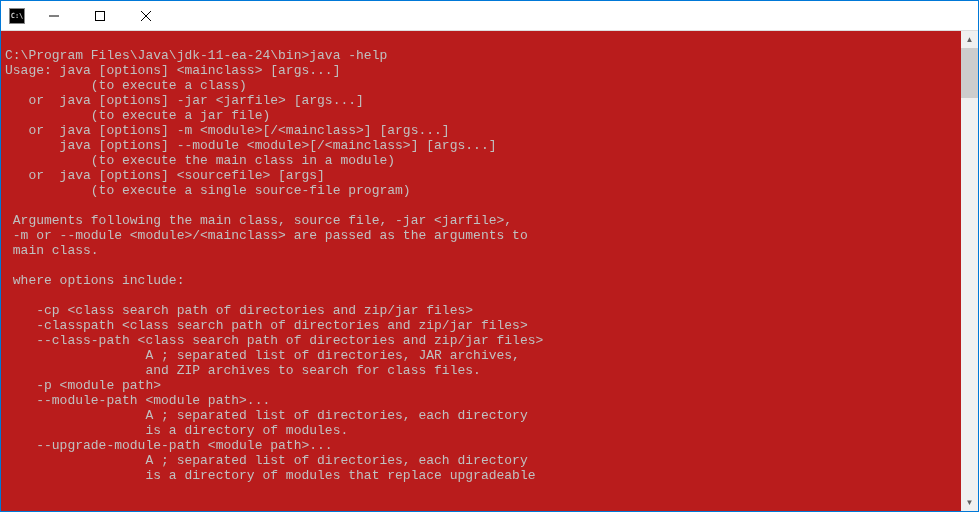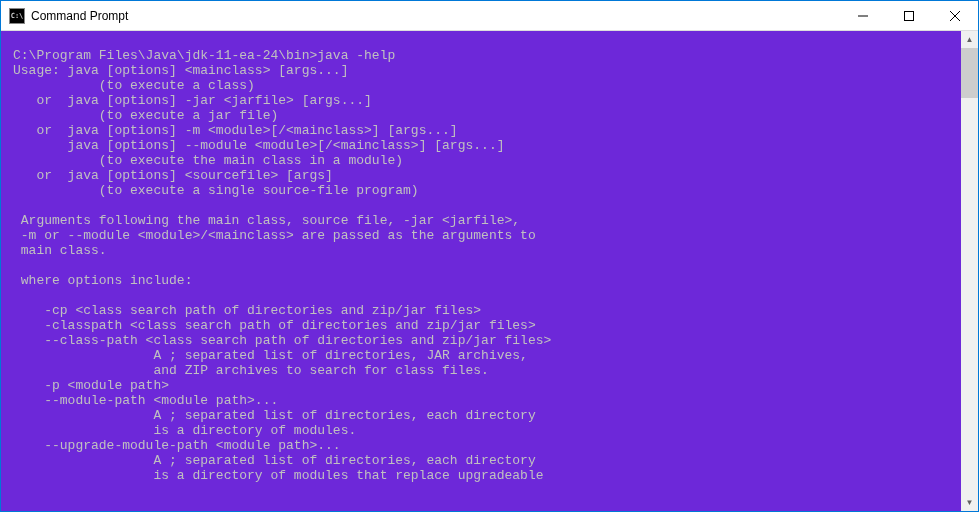--- a/index.html
+++ b/index.html
@@ -55,26 +55,26 @@
   .win-btn svg { width: 10px; height: 10px; }
   .terminal-wrap {
     position: relative;
     width: 100%;
     height: calc(100% - 30px);
     background: #000;
   }
   .terminal {
     width: calc(100% - 17px);
     height: 100%;
-    background: #6d28d9;
+    background: #b91c1c;
     color: #c0c0c0;
     font-family: Consolas, "Courier New", monospace;
     font-size: 13px;
     line-height: 15px;
-    padding: 2px 12px;
+    padding: 2px 4px;
     white-space: pre;
     overflow: hidden;
   }
   .scrollbar {
     position: absolute;
     right: 0;
     top: 0;
     bottom: 0;
     width: 17px;
     background: #f0f0f0;
@@ -107,21 +107,20 @@
     background: #cdcdcd;
     cursor: pointer;
   }
   .scroll-arrow.bottom { position: absolute; bottom: 0; }
 </style>
 </head>
 <body>
 
 <div class="titlebar">
   <div class="titlebar-icon">C:\</div>
-  <div class="titlebar-title">Command Prompt</div>
   <div class="win-controls">
     <div class="win-btn">
       <svg viewBox="0 0 10 10">
           <line x1="0" y1="5" x2="10" y2="5" stroke="#000" stroke-width="1"></line>
         </svg>
     </div>
     <div class="win-btn">
       <svg viewBox="0 0 10 10">
           <rect x="0.5" y="0.5" width="9" height="9" fill="none" stroke="#000" stroke-width="1"></rect>
         </svg>

